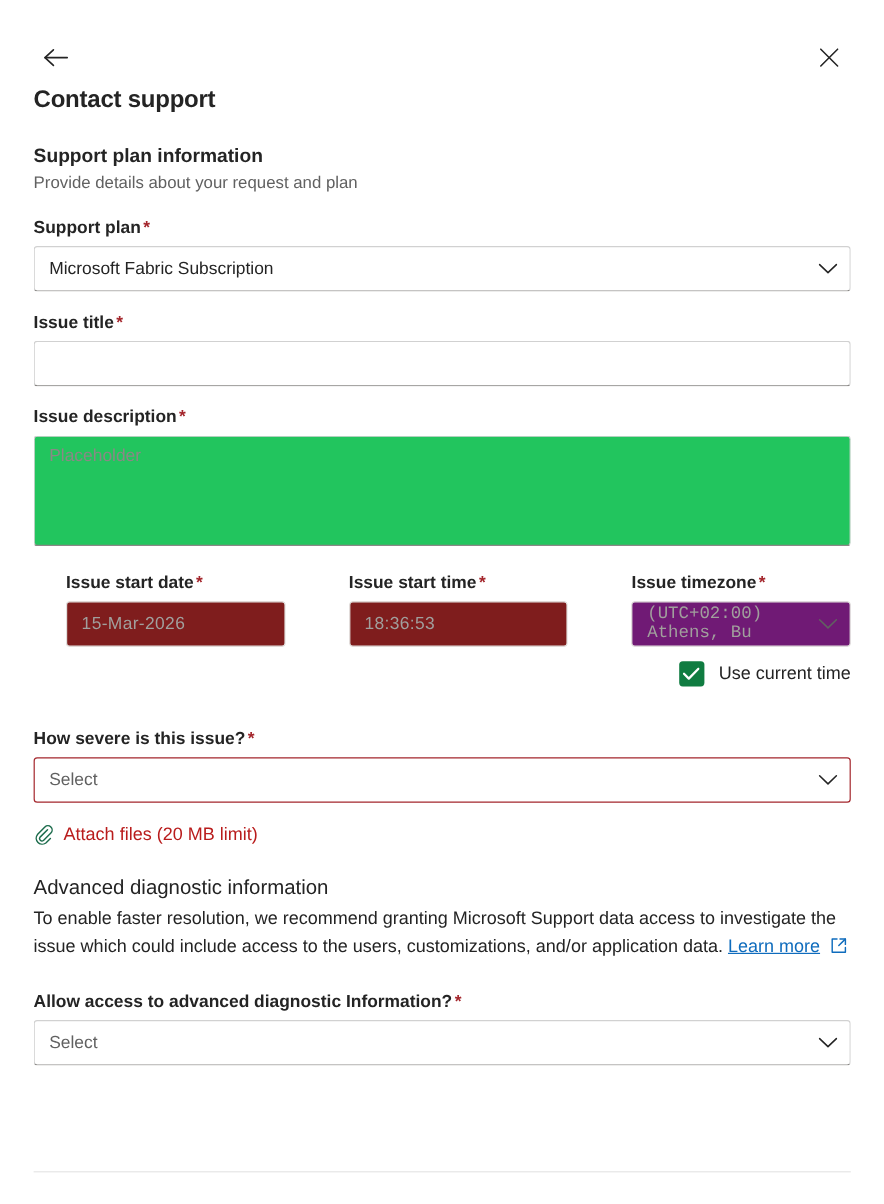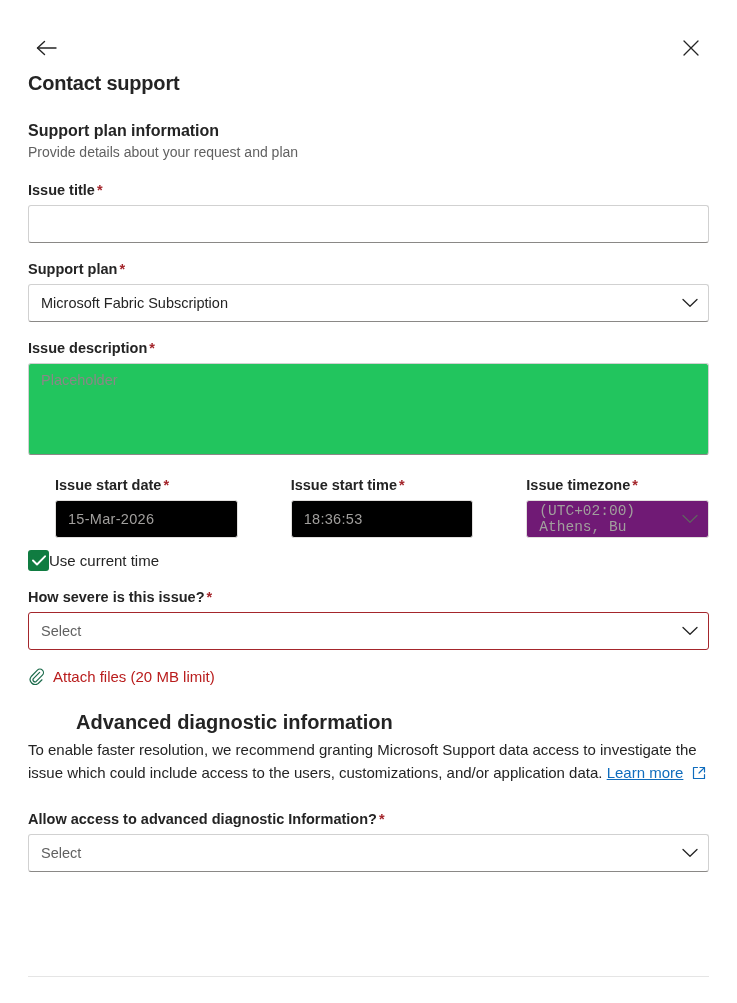--- a/index.html
+++ b/index.html
@@ -145,38 +145,40 @@
     padding: 8px 12px;
     resize: none;
     outline: none;
   }
   textarea.textarea-box::placeholder { color: #8a8886; }
   .disabled-input {
     width: 100%;
     height: 38px;
     border: 1px solid #e1dfdd;
     border-radius: 3px;
-    background: #000000;
+    background: #7f1d1d;
     color: #a19f9d;
     font-size: 14.5px;
     padding: 0 12px;
     display: flex;
     align-items: center;
     letter-spacing: 0.3px;
   }
   .row3 {
     display: flex;
     gap: 26px;
     margin-bottom: 12px;
   }
   .col { flex: 1 1 0; min-width: 0; margin-left: 27px; }
   .checkbox-row {
     display: flex;
     align-items: center;
-    margin-bottom: 18px;
+    gap: 12px;
+    margin-bottom: 36px;
+    justify-content: flex-end;
   }
   .checkbox {
     width: 21px;
     height: 21px;
     background: #107c41;
     border-radius: 3px;
     display: flex;
     align-items: center;
     justify-content: center;
     cursor: pointer;
@@ -190,24 +192,23 @@
     align-items: center;
     gap: 8px;
     margin: 16px 0 26px 0;
     cursor: pointer;
   }
   .attach-text {
     font-size: 15px;
     color: #b91c1c;
   }
   .adv-title {
-    font-size: 20px;
-    font-weight: 700;
+    font-size: 17px;
+    font-weight: 400;
     margin-bottom: 4px;
-    margin-left: 48px;
   }
   .adv-body {
     font-size: 15px;
     line-height: 1.55;
     color: #242424;
     margin-bottom: 24px;
   }
   .learn-more {
     color: #0f6cbd;
     text-decoration: underline;
@@ -246,37 +247,37 @@
     </button>
   </div>
 
   <h1 class="page-title">Contact support</h1>
 
   <div class="section-title">Support plan information</div>
   <div class="section-sub">Provide details about your request and plan</div>
 
   <div class="field">
     <label class="field-label">
-      <span>Issue title</span><span class="req">*</span>
-    </label>
-    <input class="input-box" type="text" value="" placeholder="" style="">
-  </div>
-
-  <div class="field">
-    <label class="field-label">
       <span>Support plan</span><span class="req">*</span>
     </label>
     <div class="select-box">
       <span>Microsoft Fabric Subscription</span>
       <span class="chev">
         <svg width="16" height="10" viewBox="0 0 16 10">
             <path d="M1 1.5 L8 8.2 L15 1.5" fill="none" stroke="#242424" stroke-width="1.3" stroke-linecap="round" stroke-linejoin="round"></path>
           </svg>
       </span>
     </div>
+  </div>
+
+  <div class="field">
+    <label class="field-label">
+      <span>Issue title</span><span class="req">*</span>
+    </label>
+    <input class="input-box" type="text" value="" placeholder="" style="">
   </div>
 
   <div class="field">
     <label class="field-label">
       <span>Issue description</span><span class="req">*</span>
     </label>
     <textarea class="textarea-box" placeholder="Placeholder" style=""></textarea>
   </div>
 
   <div class="row3">

